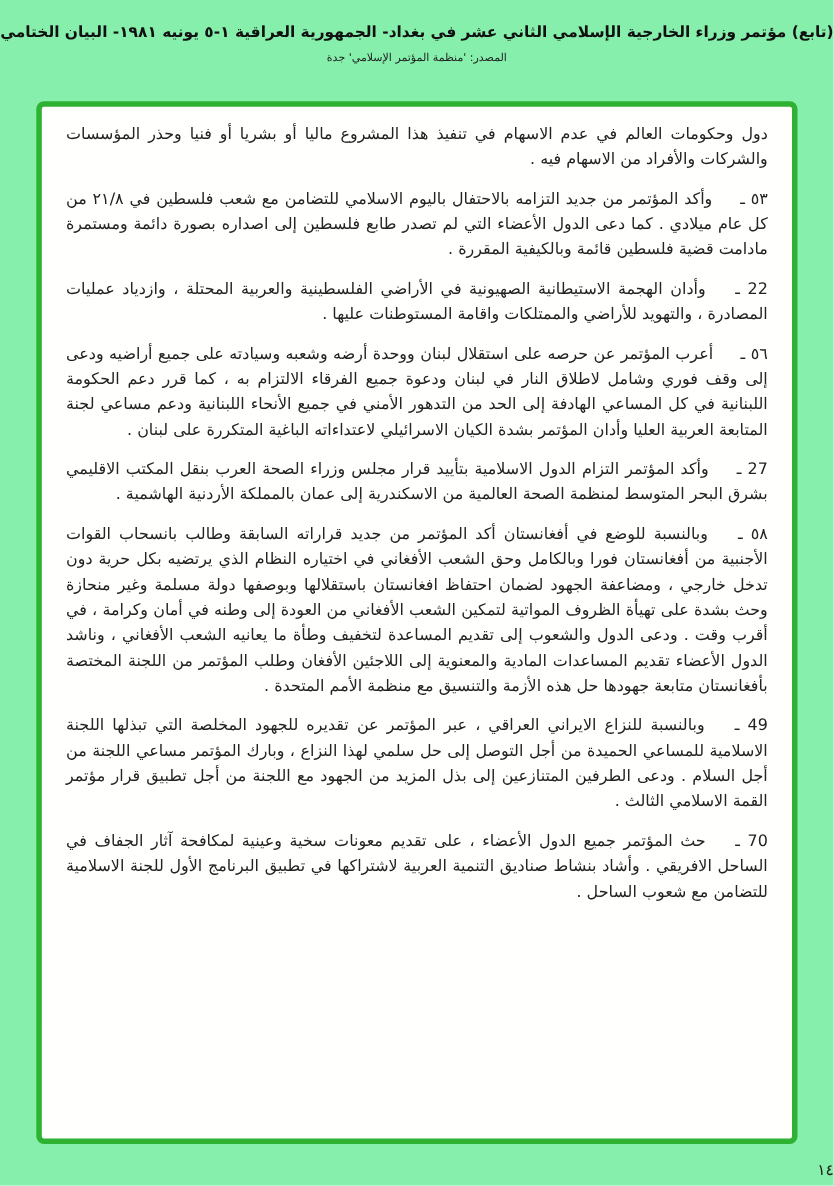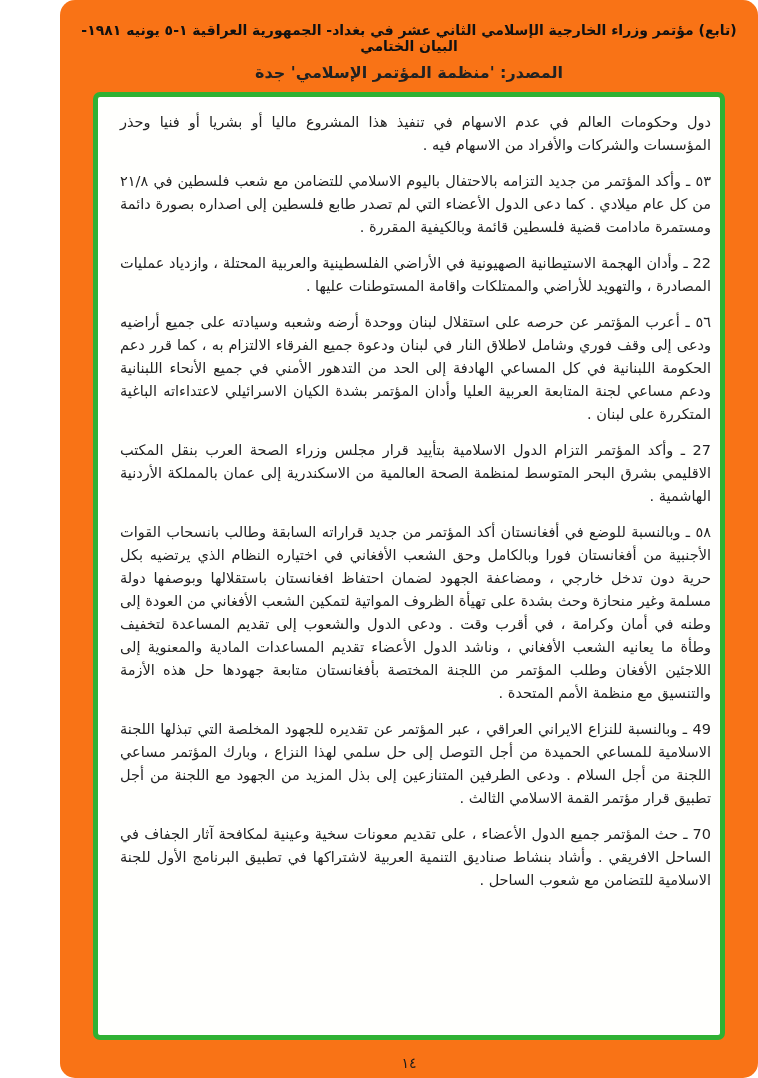--- a/index.html
+++ b/index.html
@@ -2,81 +2,81 @@
 <html lang="ar" dir="rtl"><head>
 <meta charset="utf-8">
 <style>
   html, body {
     margin: 0;
     padding: 0;
     background: #ffffff;
   }
   .page {
     position: relative;
-    width: 698px;
+    width: 758px;
     height: 1078px;
-    background: #f97316;
+    background: #86efac;
     overflow: hidden;
     font-family: "DejaVu Sans", sans-serif;
     color: #1c1c1c;
     direction: rtl;
-    border-radius: 15px;
   }
   .header {
     position: absolute;
     top: 22px;
     left: 0;
     right: 0;
     text-align: center;
   }
   .header-line1 {
     font-size: 14px;
     font-weight: bold;
     letter-spacing: 0.2px;
     color: #111111;
   }
   .header-line2 {
     margin-top: 9px;
-    font-size: 16px;
-    font-weight: bold;
+    font-size: 10px;
+    font-weight: normal;
     color: #222222;
   }
   .green-box {
     position: absolute;
     top: 92px;
     left: 33px;
     right: 33px;
     bottom: 38px;
     border: 5px solid #2fb133;
     border-radius: 7px;
-    padding: 14px 9px 10px 22px;
+    padding: 14px 22px 10px 22px;
     overflow: hidden;
     background: #fffffd;
     box-sizing: border-box;
   }
   .body-text p {
     margin: 0 0 13px 0;
     font-size: 14.5px;
     line-height: 23px;
     text-align: justify;
     text-justify: inter-word;
     color: #232323;
   }
   .body-text p:last-child {
     margin-bottom: 0;
   }
   .para-num {
     white-space: nowrap;
+    margin-left: 20px;
   }
   .footer {
     position: absolute;
     bottom: 6px;
     left: 0;
     right: 0;
-    text-align: center;
+    text-align: right;
   }
   .page-number {
     font-size: 14px;
     color: #1c1c1c;
   }
 </style>
 </head>
 <body>
 
 <div class="page">

